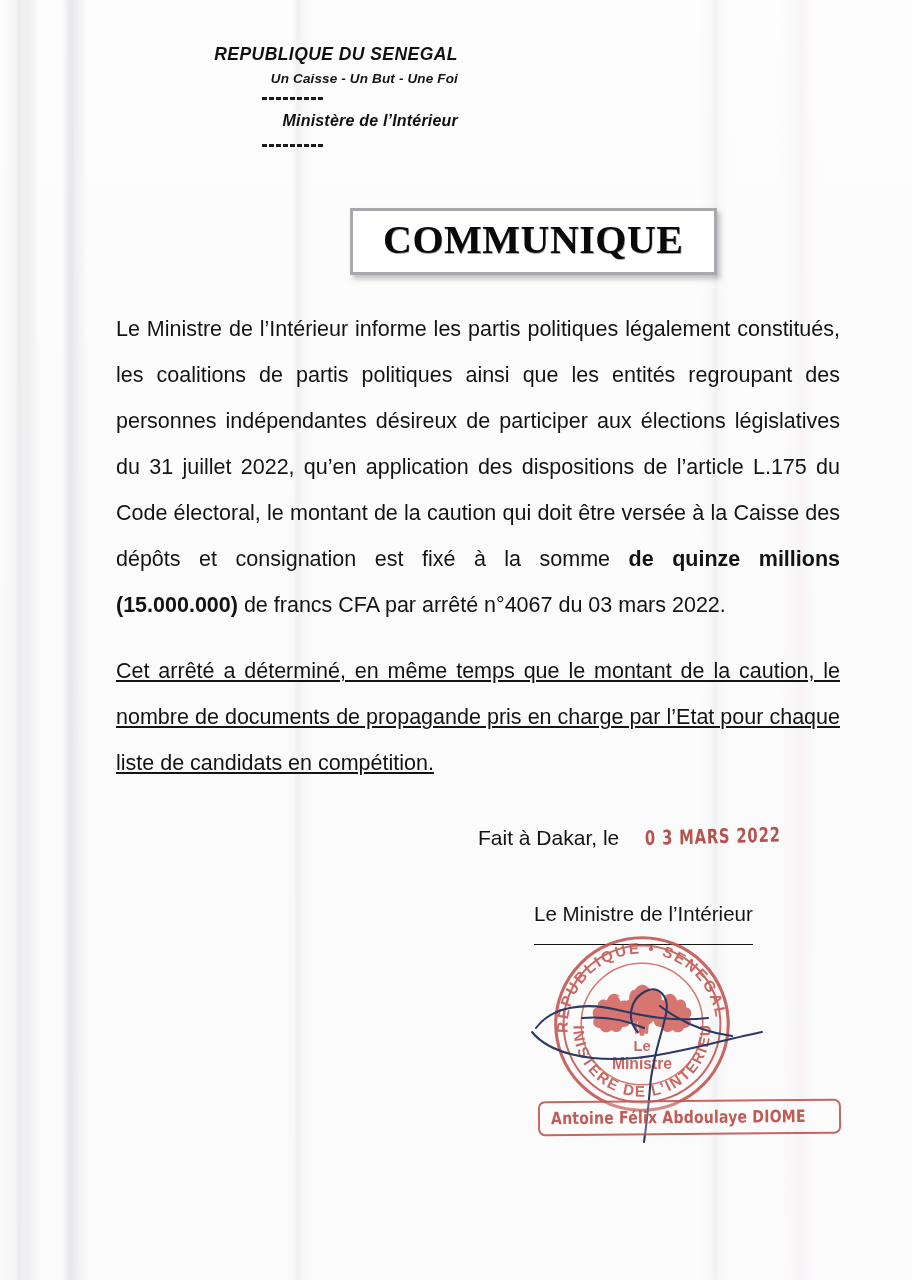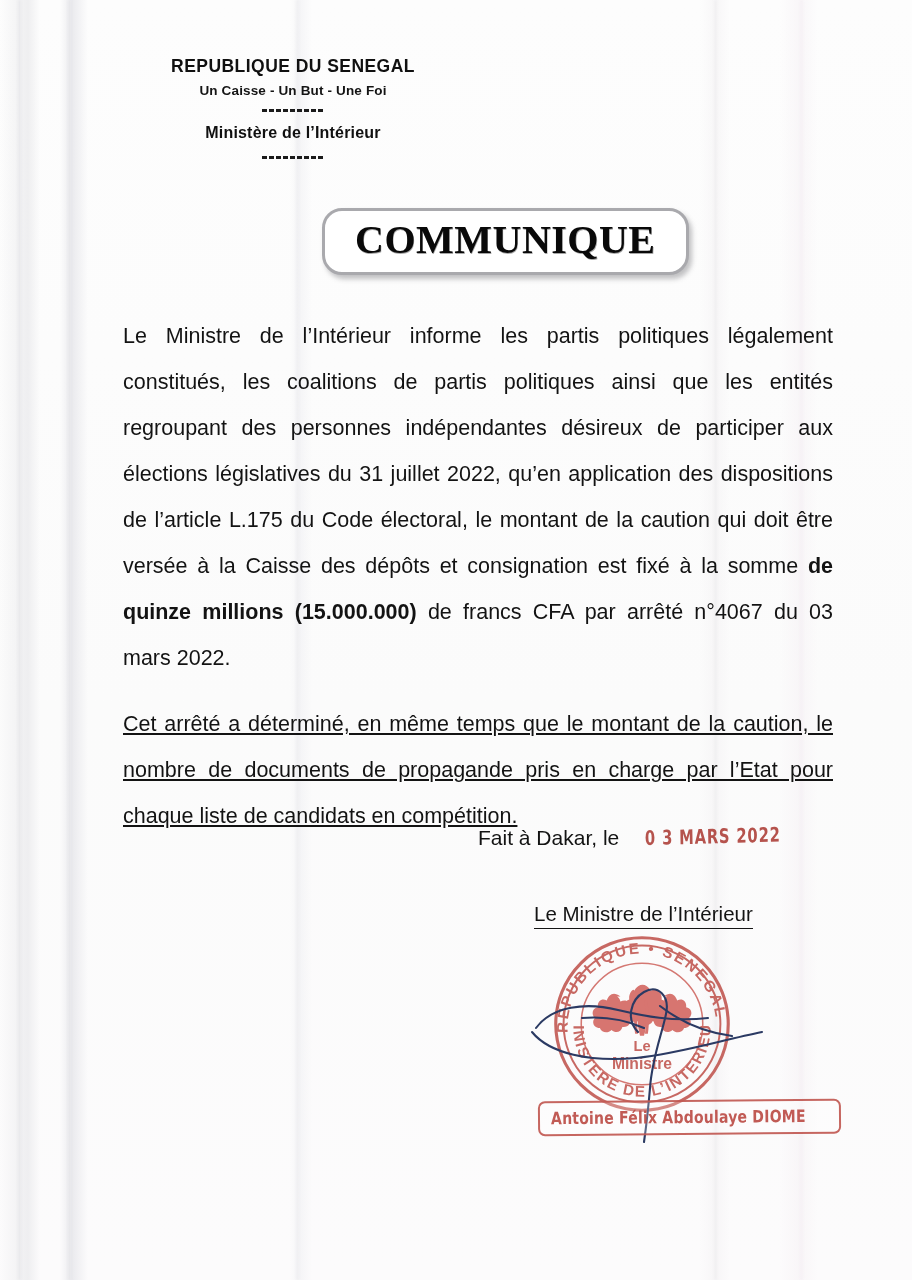--- a/index.html
+++ b/index.html
@@ -48,23 +48,24 @@
     bottom: 0;
     width: 3px;
     background: rgba(226,226,230,0.55);
     filter: blur(1.2px);
   }
 
   
   .letterhead {
     position: absolute;
     left: 128px;
-    top: 56px;
+    top: 44px;
     width: 330px;
-    text-align: center;
+    text-align: right;
+    font-style: italic;
   }
   .lh-republic {
     font-size: 17.5px;
     font-weight: bold;
     letter-spacing: 0.45px;
     color: #101010;
     white-space: nowrap;
   }
   .lh-motto {
     font-size: 13.5px;
@@ -96,25 +97,26 @@
   
   .title-box-wrap {
     position: absolute;
     left: 322px;
     top: 208px;
   }
   .title-box {
     position: relative;
     padding: 9px 30px 12px 30px;
     border: 3px solid #a9a9ad;
-    border-radius: 20px;
+    border-radius: 0;
     background: #ffffff;
     box-shadow:
       3px 4px 5px rgba(120,120,124,0.45),
       inset 0 0 0 1px #ffffff;
+    margin-left: 28px;
   }
   .title-text {
     font-family: "Liberation Serif", "DejaVu Serif", serif;
     font-weight: bold;
     font-size: 40px;
     line-height: 1;
     letter-spacing: 0.5px;
     color: #090909;
     white-space: nowrap;
     text-shadow: 0.6px 0.6px 0 rgba(0,0,0,0.35);
@@ -126,21 +128,21 @@
     left: 108px;
     top: 298px;
     width: 740px;
   }
   .para {
     font-size: 21.5px;
     line-height: 46px;
     text-align: justify;
     text-justify: inter-word;
     color: #131313;
-    margin: 15px;
+    margin: 8px;
   }
   .para + .para { margin-top: 20px; text-decoration: underline; }
   .para b { font-weight: bold; }
 
   
   .date-line {
     position: absolute;
     left: 478px;
     top: 826px;
     font-size: 21px;
@@ -161,21 +163,21 @@
   }
 
   
   .sig-title {
     position: absolute;
     left: 534px;
     top: 902px;
     font-size: 20.5px;
     color: #141414;
     border-bottom: 1.6px solid #141414;
-    padding-bottom: 2px;
+    padding-bottom: 18px;
     white-space: nowrap;
   }
 
   .stamp-area {
     position: absolute;
     left: 528px;
     top: 918px;
     width: 260px;
     height: 240px;
   }

